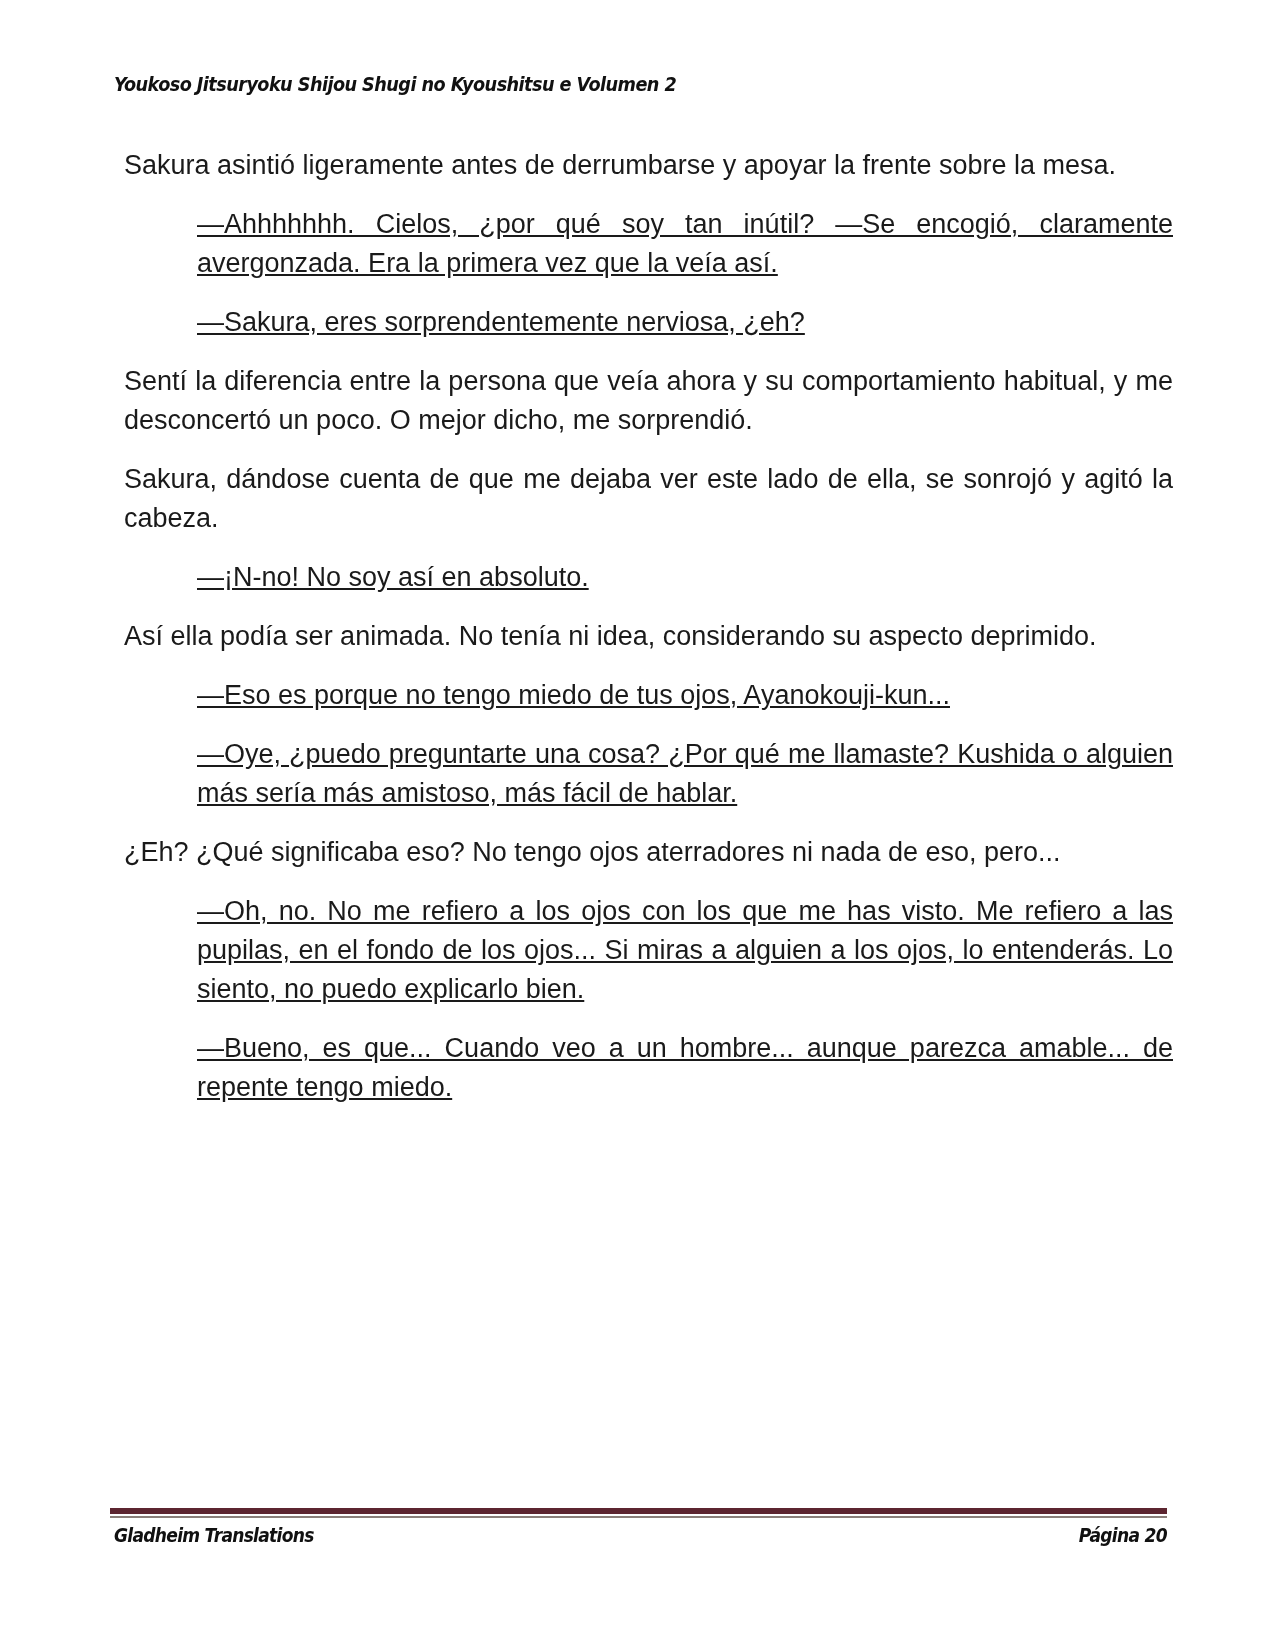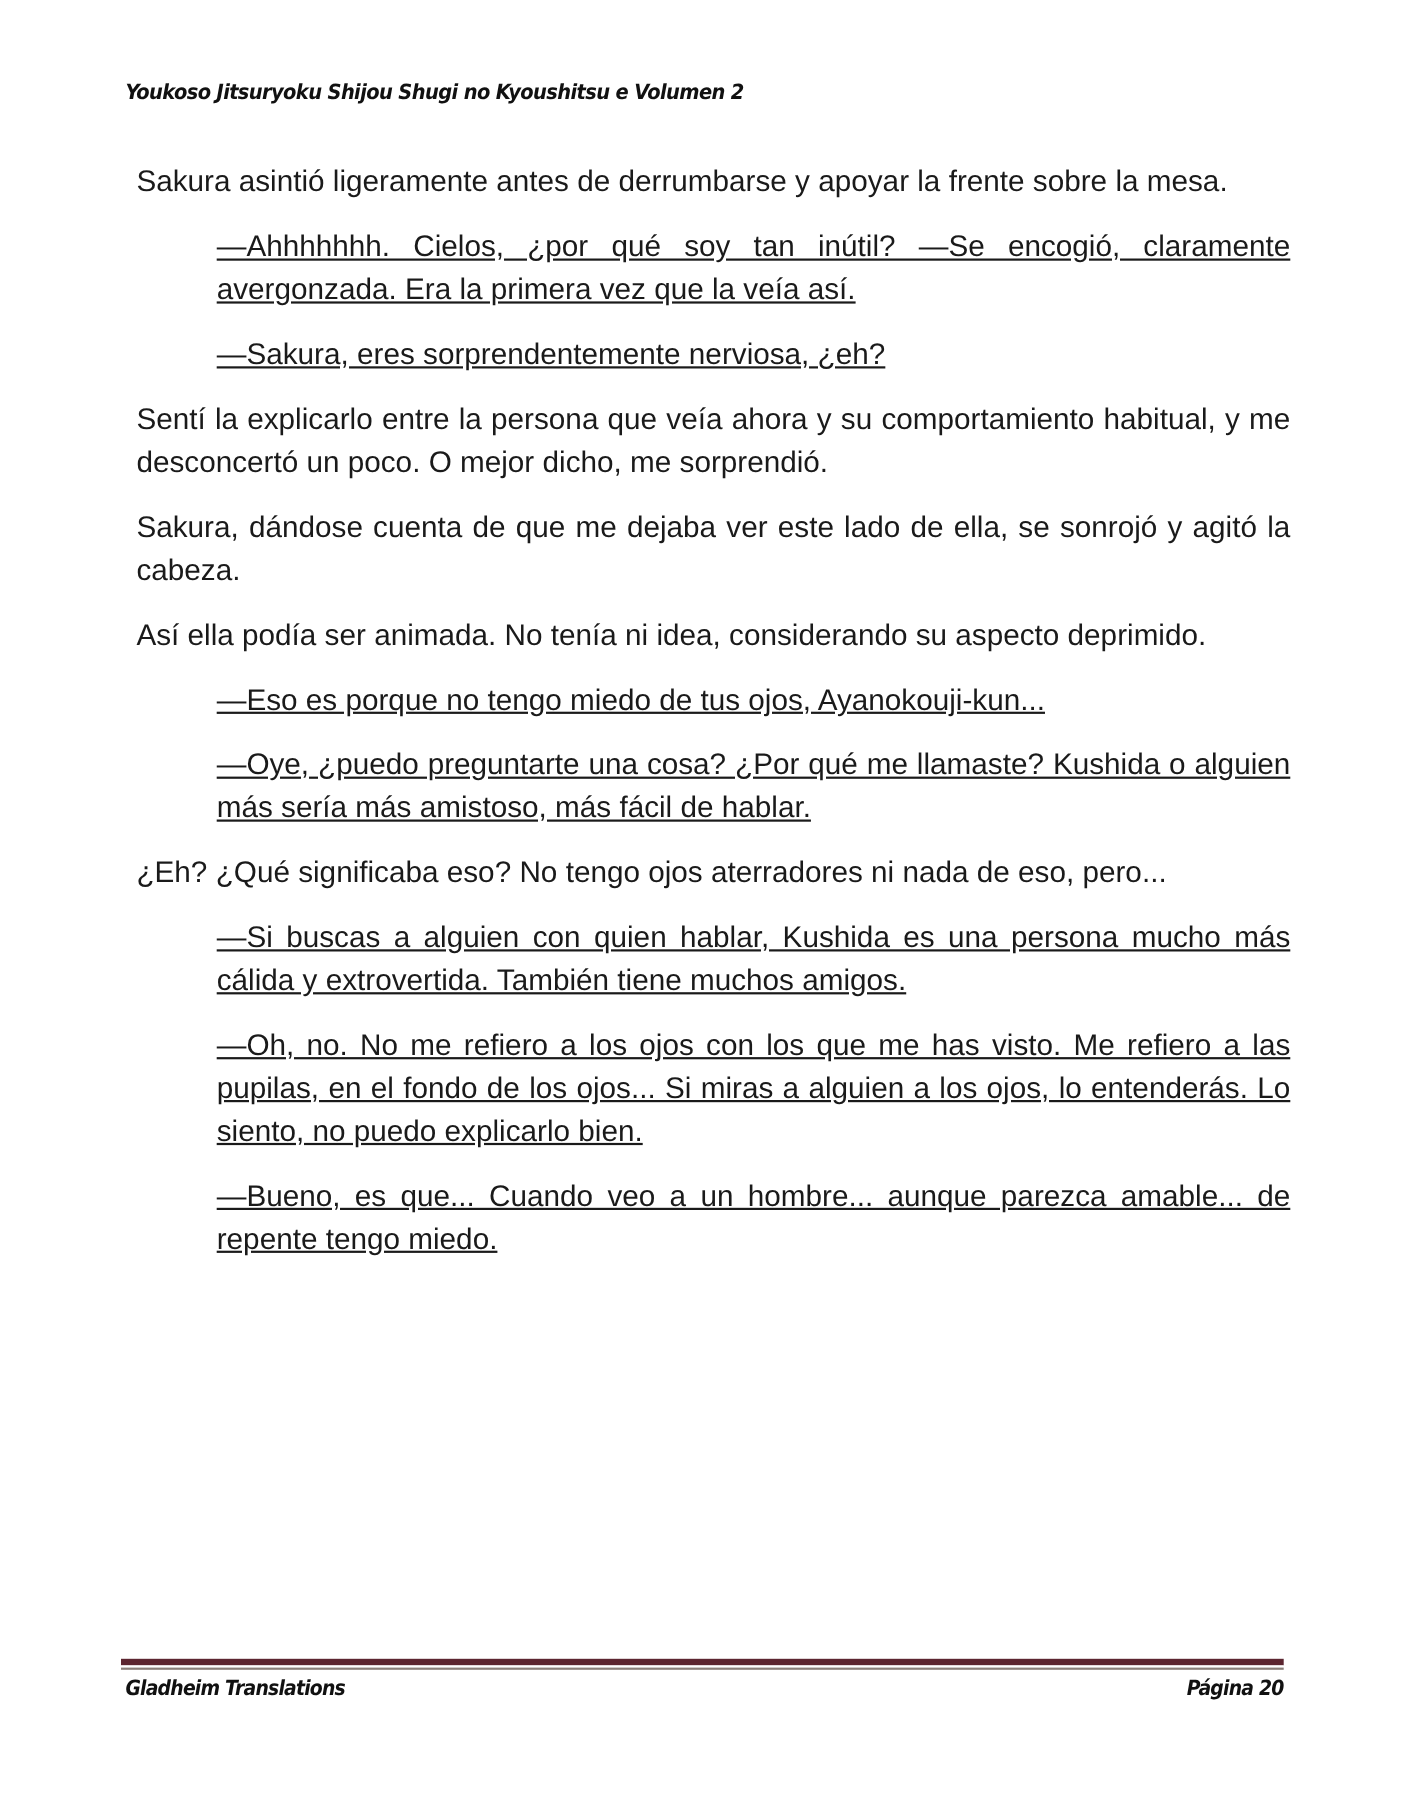--- a/index.html
+++ b/index.html
@@ -37,27 +37,27 @@
 </style>
 </head>
 <body>
 
 <div class="running-header">Youkoso Jitsuryoku Shijou Shugi no Kyoushitsu e Volumen 2</div>
 
 <div class="body-text">
   <p class="narration">Sakura asintió ligeramente antes de derrumbarse y apoyar la frente sobre la mesa.</p>
   <p class="dialogue">—Ahhhhhhh. Cielos, ¿por qué soy tan inútil? —Se encogió, claramente avergonzada. Era la primera vez que la veía así.</p>
   <p class="dialogue">—Sakura, eres sorprendentemente nerviosa, ¿eh?</p>
-  <p class="narration">Sentí la explicarlo entre la persona que veía ahora y su comportamiento habitual, y me desconcertó un poco. O mejor dicho, me sorprendió.</p>
+  <p class="narration">Sentí la diferencia entre la persona que veía ahora y su comportamiento habitual, y me desconcertó un poco. O mejor dicho, me sorprendió.</p>
   <p class="narration">Sakura, dándose cuenta de que me dejaba ver este lado de ella, se sonrojó y agitó la cabeza.</p>
+  <p class="dialogue">—¡N-no! No soy así en absoluto.</p>
   <p class="narration">Así ella podía ser animada. No tenía ni idea, considerando su aspecto deprimido.</p>
   <p class="dialogue">—Eso es porque no tengo miedo de tus ojos, Ayanokouji-kun...</p>
   <p class="dialogue">—Oye, ¿puedo preguntarte una cosa? ¿Por qué me llamaste? Kushida o alguien más sería más amistoso, más fácil de hablar.</p>
   <p class="narration">¿Eh? ¿Qué significaba eso? No tengo ojos aterradores ni nada de eso, pero...</p>
-  <p class="dialogue">—Si buscas a alguien con quien hablar, Kushida es una persona mucho más cálida y extrovertida. También tiene muchos amigos.</p>
   <p class="dialogue">—Oh, no. No me refiero a los ojos con los que me has visto. Me refiero a las pupilas, en el fondo de los ojos... Si miras a alguien a los ojos, lo entenderás. Lo siento, no puedo explicarlo bien.</p>
   <p class="dialogue">—Bueno, es que... Cuando veo a un hombre... aunque parezca amable... de repente tengo miedo.</p>
 </div>
 
 <div class="footer-rule">
   <div class="thick"></div>
   <div class="gap"></div>
   <div class="thin"></div>
 </div>
 

